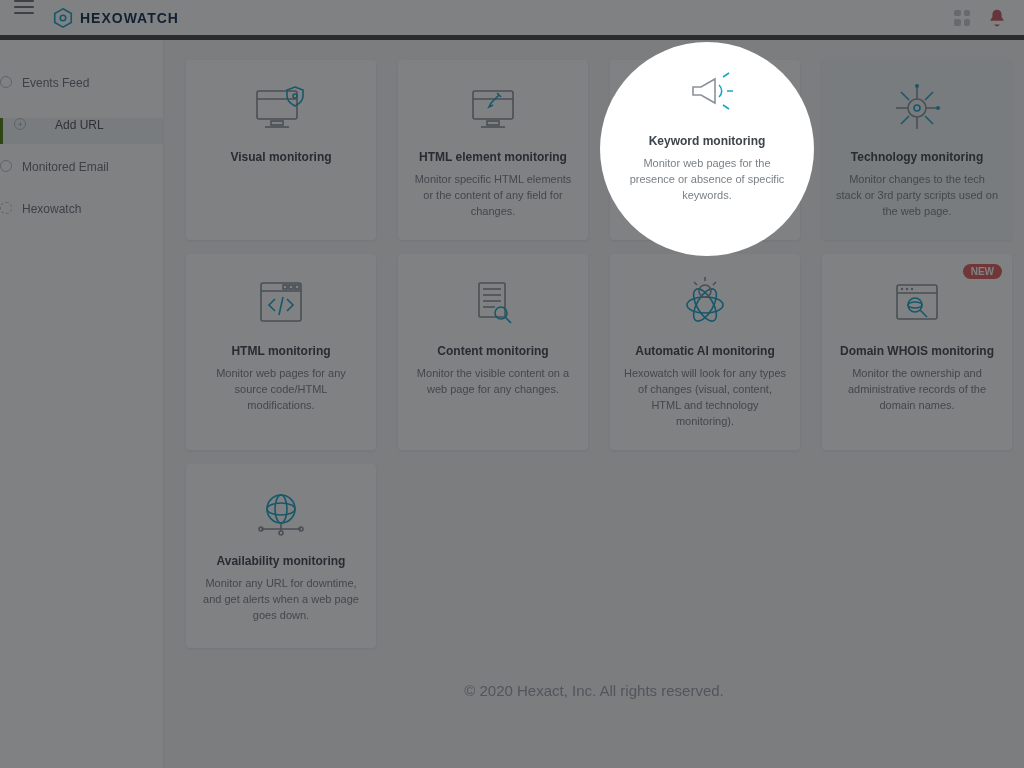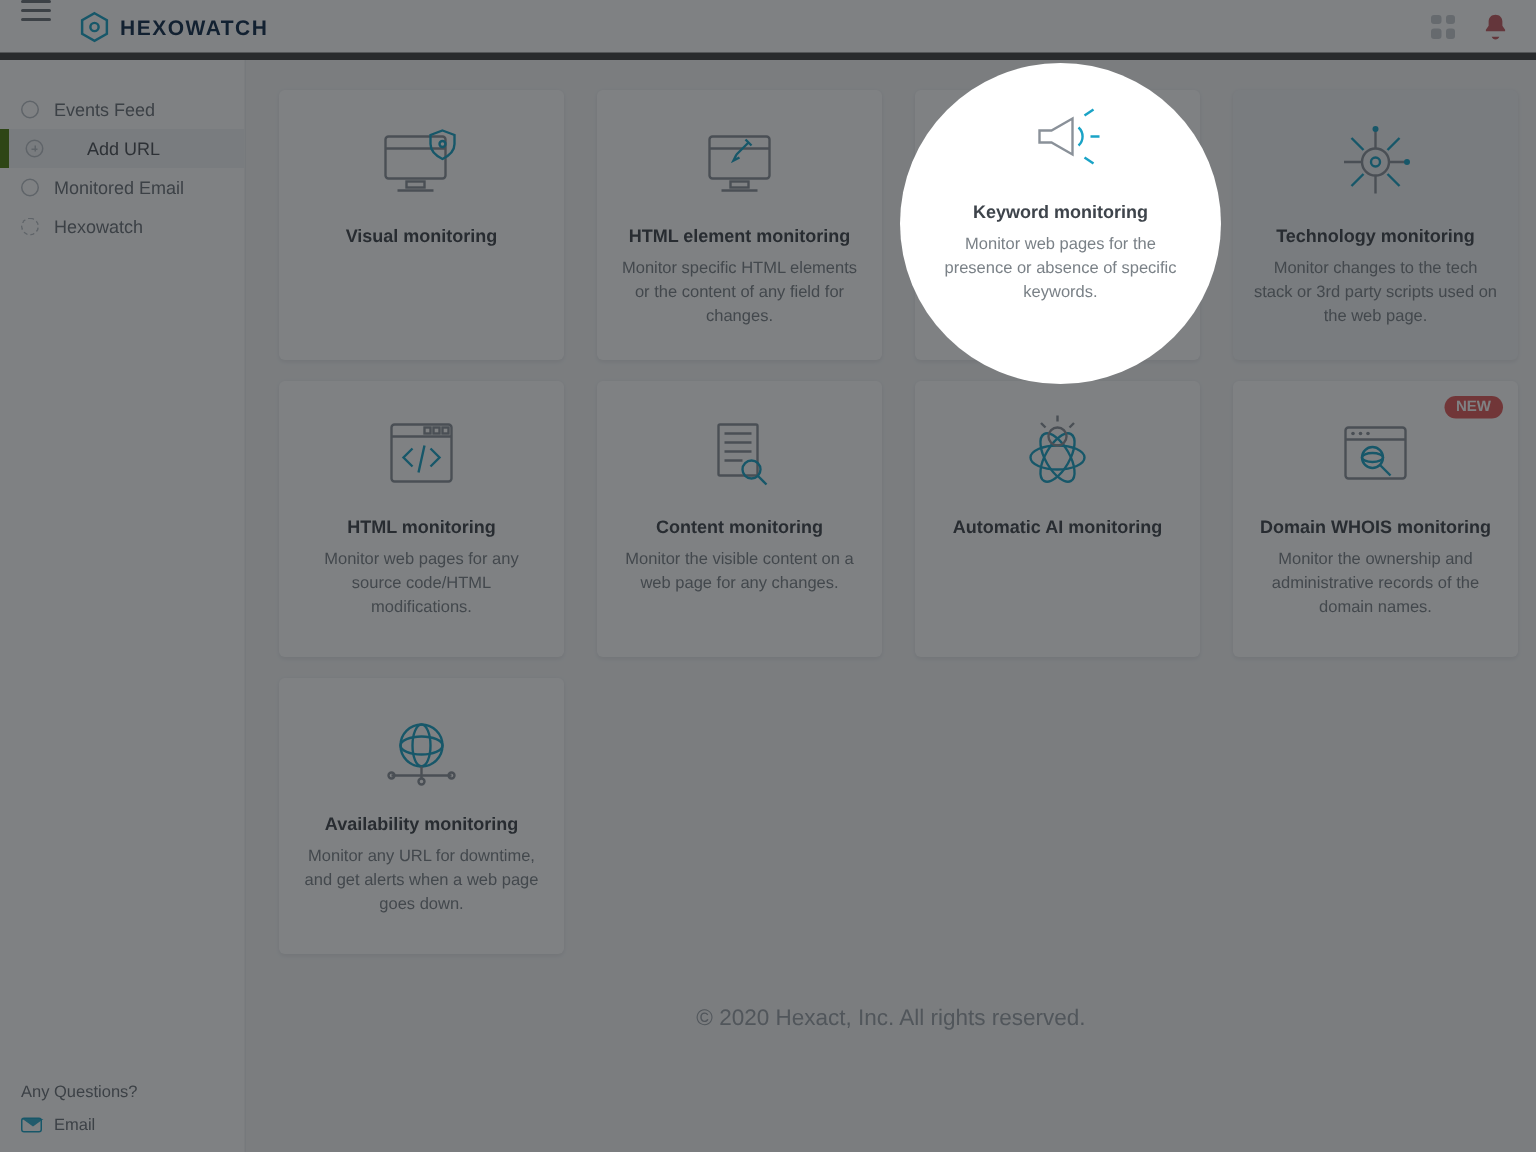--- a/index.html
+++ b/index.html
@@ -13,22 +13,22 @@
   .logo { display:flex; align-items:center; color:#0f2a4a; font-weight:700; letter-spacing:1px; font-size:14px; }
   .logo-mark{ width:22px;height:22px;display:inline-flex;align-items:center;justify-content:center;color:#1aa3c6;margin-right:6px;}
   .header-right{ margin-left:auto; display:flex; align-items:center; gap:14px;}
   .grid-icon{ width:16px;height:16px; display:grid; grid-template-columns:1fr 1fr; grid-template-rows:1fr 1fr; gap:3px;}
   .grid-icon i{background:#c7ccd1;border-radius:2px;}
   .bell-wrap{ position:relative; width:26px;height:26px; border-radius:50%; display:flex;align-items:center;justify-content:center;}
   .bell-wrap svg{color:#c45a5f;}
 
   
   .sidebar { position:absolute; top:40px; left:0; width:164px; bottom:0; background:#ffffff; border-right:1px solid #eceef0; padding-top:20px; font-size:12px; color:#6b7178; }
-  .side-item{ display:flex; align-items:center; height:26px; padding:0 14px; gap:10px; cursor:pointer;}
-  .side-item.active{ background:#f2f3f5; border-left:6px solid #4d7c0f; padding-left:11px; color:#4a4f55;gap:29px;}
+  .side-item{ display:flex; height:26px; padding:0 0; gap:10px; cursor:pointer;margin-top:16px;}
+  .side-item.active{ background:#f2f3f5; border-left:3px solid #4d7c0f; padding-left:11px; color:#4a4f55;gap:29px;}
   .side-icon{ width:12px;height:12px; border:1.5px solid #b9bfc5; border-radius:50%; position:relative; flex:0 0 12px;}
   .side-icon::after{content:"";position:absolute;}
   .side-icon.plus::before,.side-icon.plus::after{content:"";position:absolute;background:#b9bfc5;}
   .side-icon.plus::before{left:3px;right:3px;top:4.5px;height:1.5px;}
   .side-icon.plus::after{top:3px;bottom:3px;left:4.5px;width:1.5px;}
   .side-icon.gear{border-style:dashed;}
   .side-bottom{ position:absolute; bottom:12px; left:0; right:0; padding:0 14px; font-size:11px; color:#6b7178;}
   .side-q{ margin-bottom:10px; }
   .side-email{ display:flex; align-items:center; gap:8px; cursor:pointer;}
   .mail-ico{ width:14px;height:10px;border:1.5px solid #1aa3c6;border-radius:2px;position:relative;}
@@ -104,27 +104,20 @@
     </div>
     <div class="side-item">
       <span class="side-icon"></span>
       <span>Monitored Email</span>
     </div>
     <div class="side-item">
       <span class="side-icon gear"></span>
       <span>Hexowatch</span>
     </div>
 
-    <div class="side-bottom">
-      <div class="side-q">Any Questions?</div>
-      <div class="side-email">
-        <span class="mail-ico"></span>
-        <span>Email</span>
-      </div>
-    </div>
   </div>
 
   <div class="main">
     <div class="grid">
 
       <div class="card">
         <div class="ico">
           <svg width="68" height="54" viewBox="0 0 68 54" fill="none" stroke="#8a9199" stroke-width="1.6">
               <rect x="10" y="10" width="40" height="28" rx="2"></rect>
               <line x1="10" y1="18" x2="50" y2="18"></line>
@@ -223,20 +216,21 @@
               <ellipse cx="34" cy="30" rx="18" ry="8" stroke="#1aa3c6"></ellipse>
               <ellipse cx="34" cy="30" rx="18" ry="8" transform="rotate(60 34 30)" stroke="#1aa3c6"></ellipse>
               <ellipse cx="34" cy="30" rx="18" ry="8" transform="rotate(-60 34 30)" stroke="#1aa3c6"></ellipse>
               <circle cx="34" cy="16" r="6"></circle>
               <line x1="34" y1="6" x2="34" y2="2"></line>
               <line x1="26" y1="10" x2="23" y2="7"></line>
               <line x1="42" y1="10" x2="45" y2="7"></line>
             </svg>
         </div>
         <h3>Automatic AI monitoring</h3>
+        <p>Hexowatch will look for any types of changes (visual, content, HTML and technology monitoring).</p>
       </div>
 
       <div class="card tall">
         <span class="new-pill">NEW</span>
         <div class="ico">
           <svg width="68" height="54" viewBox="0 0 68 54" fill="none" stroke="#8a9199" stroke-width="1.6">
               <rect x="14" y="10" width="40" height="34" rx="2"></rect>
               <line x1="14" y1="18" x2="54" y2="18"></line>
               <circle cx="19" cy="14" r="1.2" fill="#8a9199" stroke="none"></circle>
               <circle cx="24" cy="14" r="1.2" fill="#8a9199" stroke="none"></circle>

